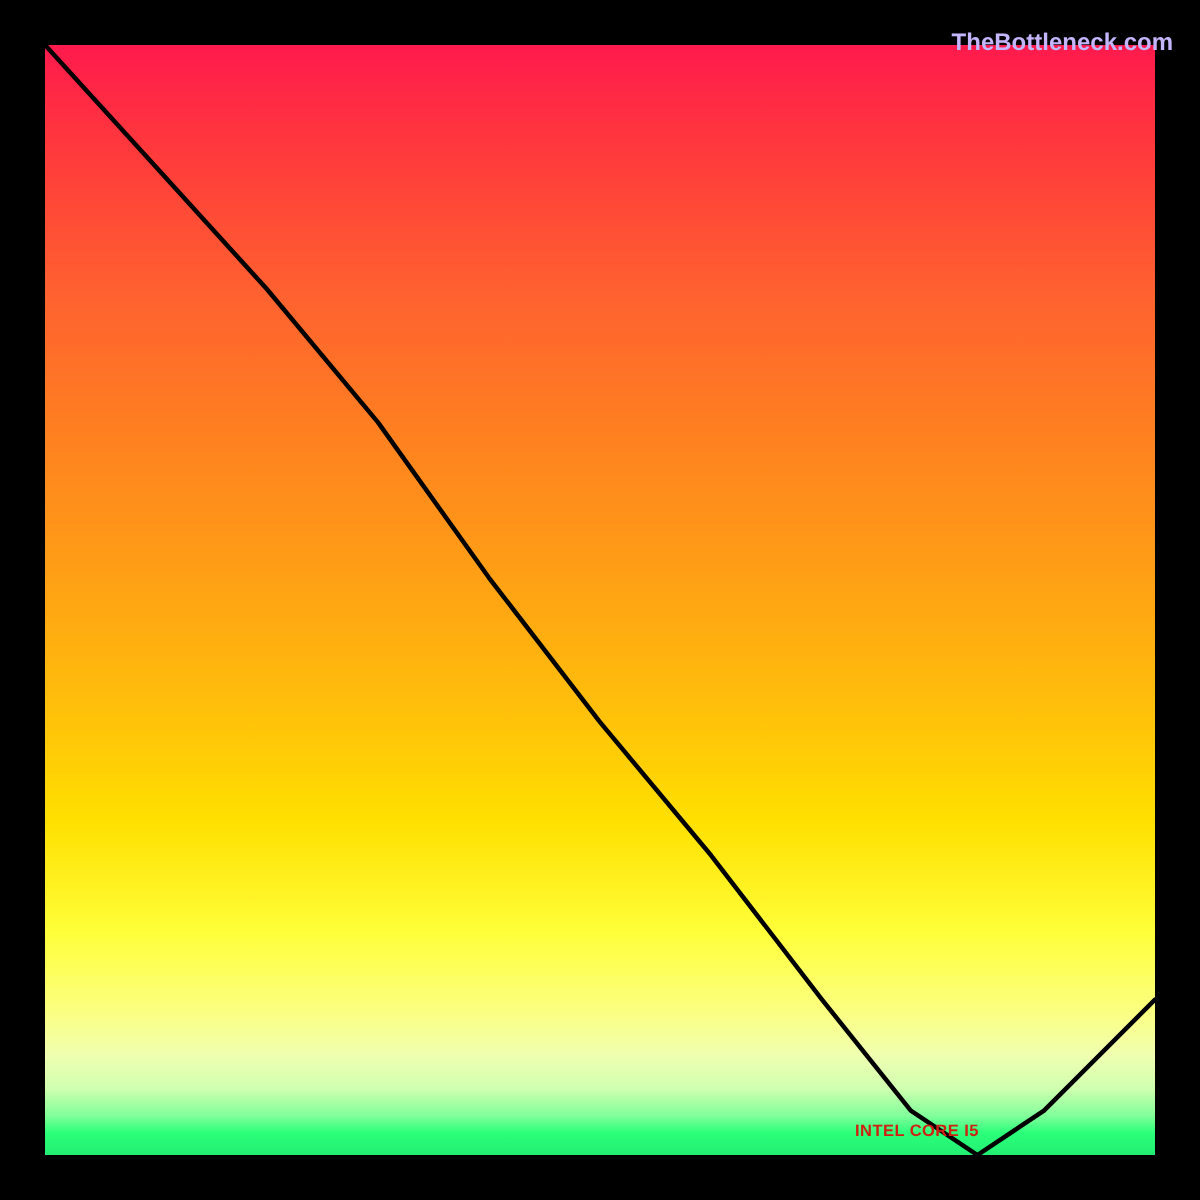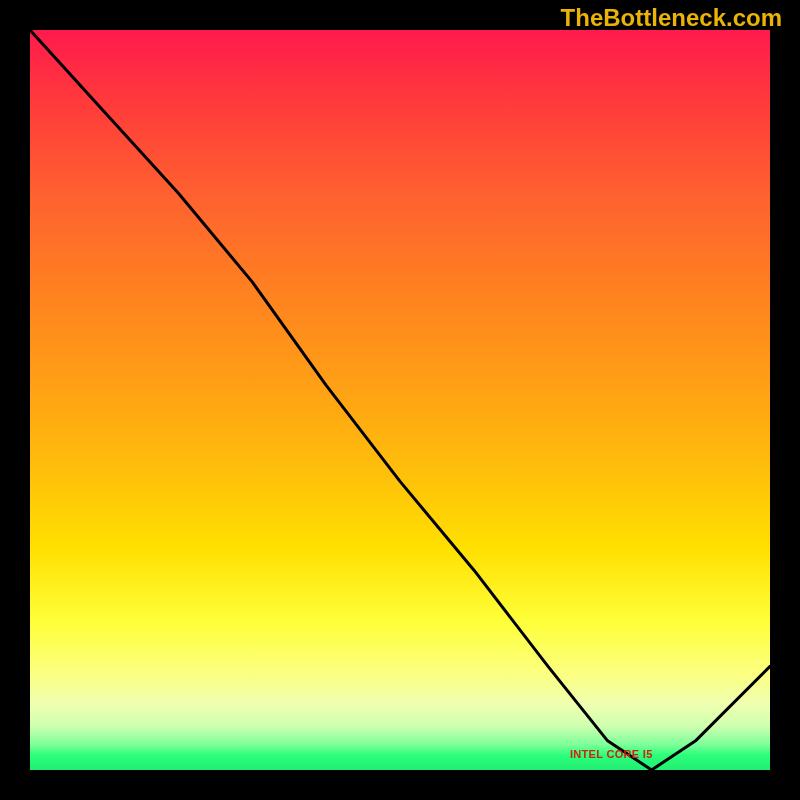--- a/index.html
+++ b/index.html
@@ -6,24 +6,24 @@
     margin: 0;
     padding: 0;
     width: 800px;
     height: 800px;
     background: #000000;
     position: relative;
     font-family: Arial, Helvetica, sans-serif;
   }
   .watermark {
     position: absolute;
-    top: 4px;
+    top: 20px;
     right: 18px;
-    color: #eab308;
-    font-size: 24px;
+    color: #c4b5fd;
+    font-size: 16px;
     font-weight: bold;
     z-index: 10;
   }
   .plot-area {
     position: absolute;
     left: 30px;
     top: 30px;
     width: 740px;
     height: 740px;
     background: linear-gradient(to bottom,

